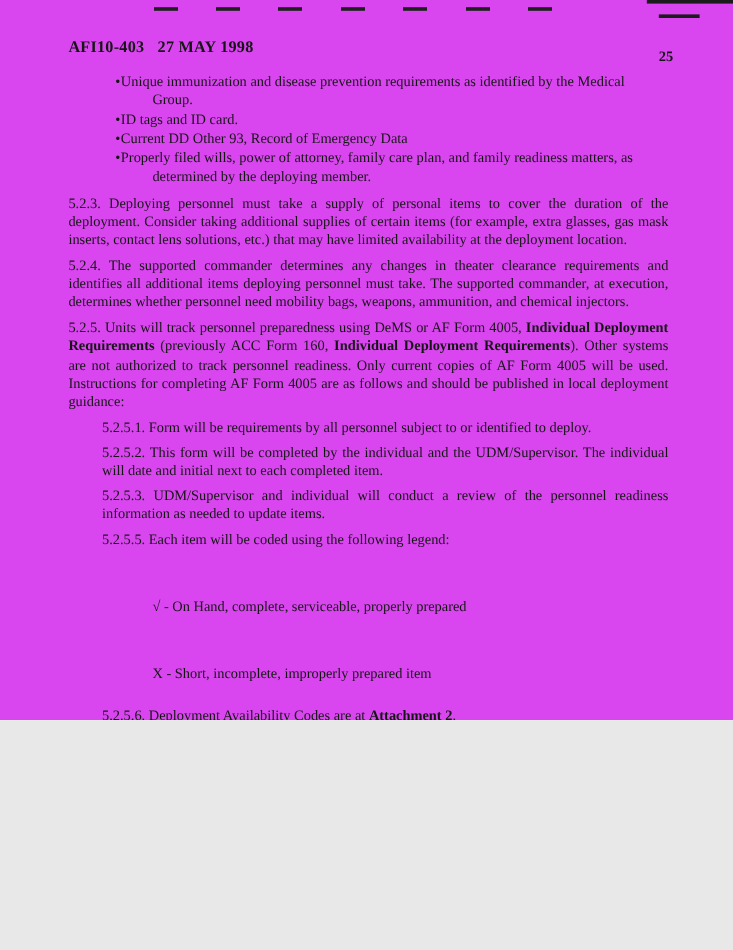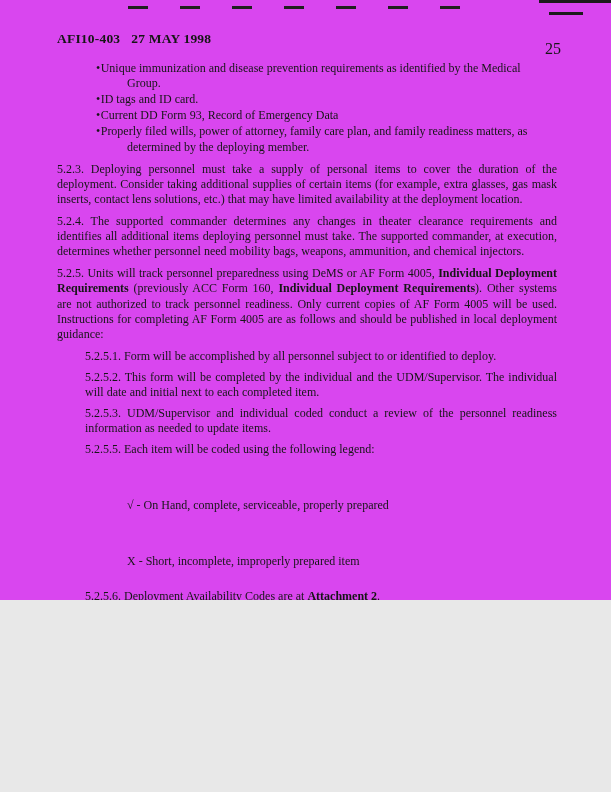--- a/index.html
+++ b/index.html
@@ -35,21 +35,21 @@
   }
   .page-header {
     position: absolute;
     top: 31px; left: 57px; right: 50px;
     display: flex;
     justify-content: space-between;
     align-items: flex-start;
   }
   .doc-id { font-weight: bold; font-size: 13.5px; letter-spacing: 0.2px; white-space: nowrap; }
   .doc-date { margin-left: 11px; }
-  .page-num { font-weight: normal; font-size: 16px; margin-top: 9px; }
+  .page-num { font-weight: bold; font-size: 12px; margin-top: 9px; }
   .body-text {
     position: absolute;
     top: 61px; left: 57px;
     width: 500px;
     font-size: 12px;
     line-height: 1.26;
   }
   ul.bullets { list-style: none; margin: 0 0 7px 0; padding: 0; }
   ul.bullets li {
     padding-left: 70px;
@@ -76,35 +76,35 @@
   <header class="page-header">
     <span class="doc-id"><span>AFI10-403</span><span class="doc-date">27 MAY 1998</span></span>
     <span class="page-num">25</span>
   </header>
 
   <main class="body-text">
 
     <ul class="bullets">
       <li><span class="marker">•</span><span>Unique immunization and disease prevention requirements as identified by the Medical Group.</span></li>
       <li><span class="marker">•</span><span>ID tags and ID card.</span></li>
-      <li><span class="marker">•</span><span>Current DD Form 93, Record of Emergency Data</span></li>
+      <li><span class="marker">•</span><span>Current DD Other 93, Record of Emergency Data</span></li>
       <li><span class="marker">•</span><span>Properly filed wills, power of attorney, family care plan, and family readiness matters, as determined by the deploying member.</span></li>
     </ul>
 
     <p class="para">5.2.3. Deploying personnel must take a supply of personal items to cover the duration of the deployment. Consider taking additional supplies of certain items (for example, extra glasses, gas mask inserts, contact lens solutions, etc.) that may have limited availability at the deployment location.</p>
 
     <p class="para">5.2.4. The supported commander determines any changes in theater clearance requirements and identifies all additional items deploying personnel must take. The supported commander, at execution, determines whether personnel need mobility bags, weapons, ammunition, and chemical injectors.</p>
 
     <p class="para"><span>5.2.5. Units will track personnel preparedness using DeMS or AF Form 4005, </span><strong>Individual Deployment Requirements</strong><span> (previously ACC Form 160, </span><strong>Individual Deployment Requirements</strong><span>). Other systems are not authorized to track personnel readiness. Only current copies of AF Form 4005 will be used. Instructions for completing AF Form 4005 are as follows and should be published in local deployment guidance:</span></p>
 
-    <p class="para sub">5.2.5.1. Form will be accomplished by all personnel subject to or identified to deploy.</p>
+    <p class="para sub">5.2.5.1. Form will be requirements by all personnel subject to or identified to deploy.</p>
 
     <p class="para sub">5.2.5.2. This form will be completed by the individual and the UDM/Supervisor. The individual will date and initial next to each completed item.</p>
 
-    <p class="para sub">5.2.5.3. UDM/Supervisor and individual coded conduct a review of the personnel readiness information as needed to update items.</p>
+    <p class="para sub">5.2.5.3. UDM/Supervisor and individual will conduct a review of the personnel readiness information as needed to update items.</p>
 
 
     <p class="para sub">5.2.5.5. Each item will be coded using the following legend:</p>
 
     <div class="legend">
       <div class="legend-item">√ - On Hand, complete, serviceable, properly prepared</div>
       <div class="legend-item">X - Short, incomplete, improperly prepared item</div>
     </div>
 
     <p class="para sub last"><span>5.2.5.6. Deployment Availability Codes are at </span><strong>Attachment 2</strong><span>.</span></p>

